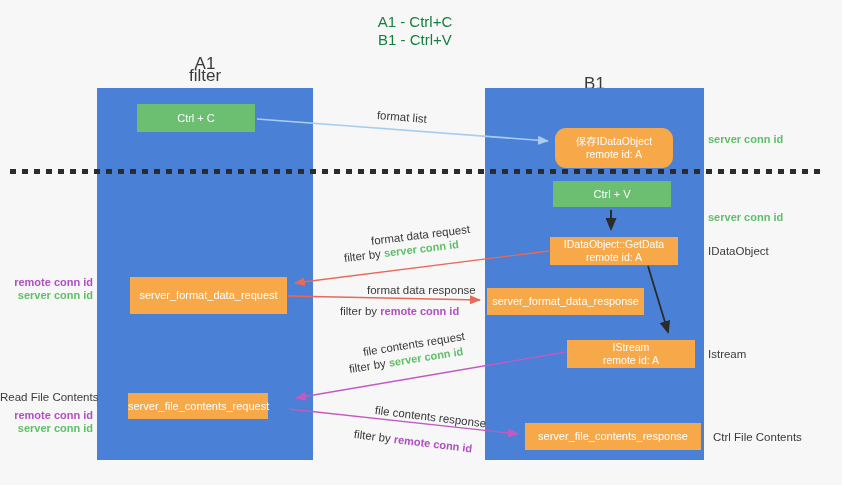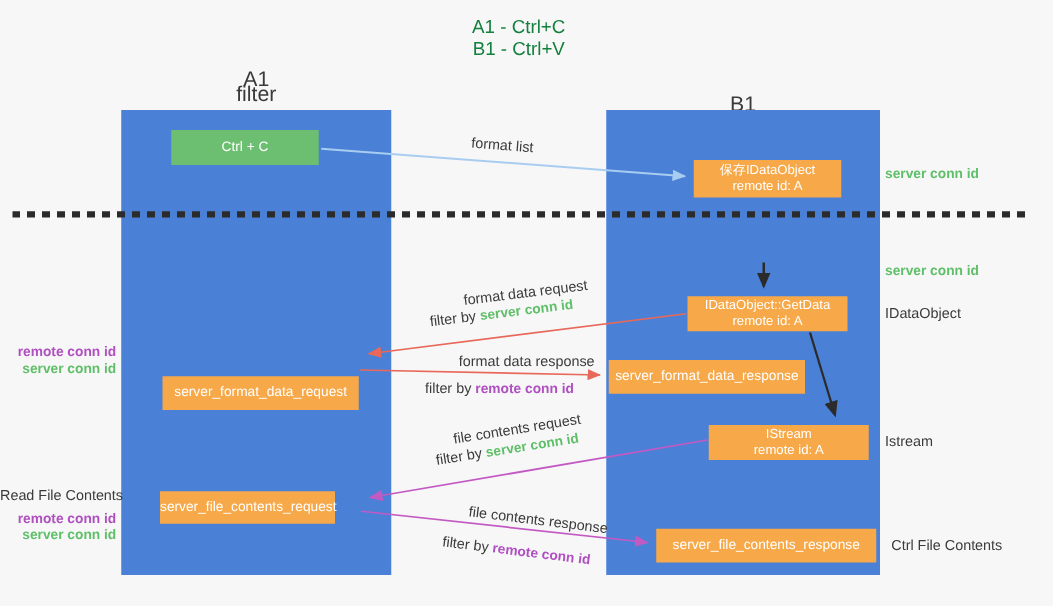--- a/index.html
+++ b/index.html
@@ -79,32 +79,35 @@
     <line x1="566" y1="352" x2="296" y2="398" stroke="#c35ac3" stroke-width="1.4" marker-end="url(#mMagenta)"></line>
     <line x1="289" y1="409" x2="518" y2="434" stroke="#c35ac3" stroke-width="1.4" marker-end="url(#mMagenta)"></line>
   </svg>
 
   <div class="dashed"></div>
 
   <div class="box green" style="left:137px;top:104px;width:118px;height:28px;">
     <div>Ctrl + C</div>
   </div>
 
-  <div class="box orange" style="left:555px;top:128px;width:118px;height:30px;">
+  <div class="box orange" style="left:555px;top:128px;width:118px;height:40px;border-radius:11px;">
     <div class="l2">保存IDataObject</div>
     <div class="l2">remote id: A</div>
   </div>
 
+  <div class="box green" style="left:553px;top:181px;width:118px;height:26px;">
+    <div>Ctrl + V</div>
+  </div>
 
   <div class="box orange" style="left:550px;top:237px;width:128px;height:28px;">
     <div class="l2">IDataObject::GetData</div>
     <div class="l2">remote id: A</div>
   </div>
 
-  <div class="box orange" style="left:130px;top:277px;width:157px;height:27px;margin-top:24px;">
+  <div class="box orange" style="left:130px;top:277px;width:157px;height:37px;">
     <div>server_format_data_request</div>
   </div>
 
   <div class="box orange" style="left:487px;top:288px;width:157px;height:27px;">
     <div>server_format_data_response</div>
   </div>
 
   <div class="box orange" style="left:567px;top:340px;width:128px;height:28px;">
     <div class="l2">IStream</div>
     <div class="l2">remote id: A</div>

